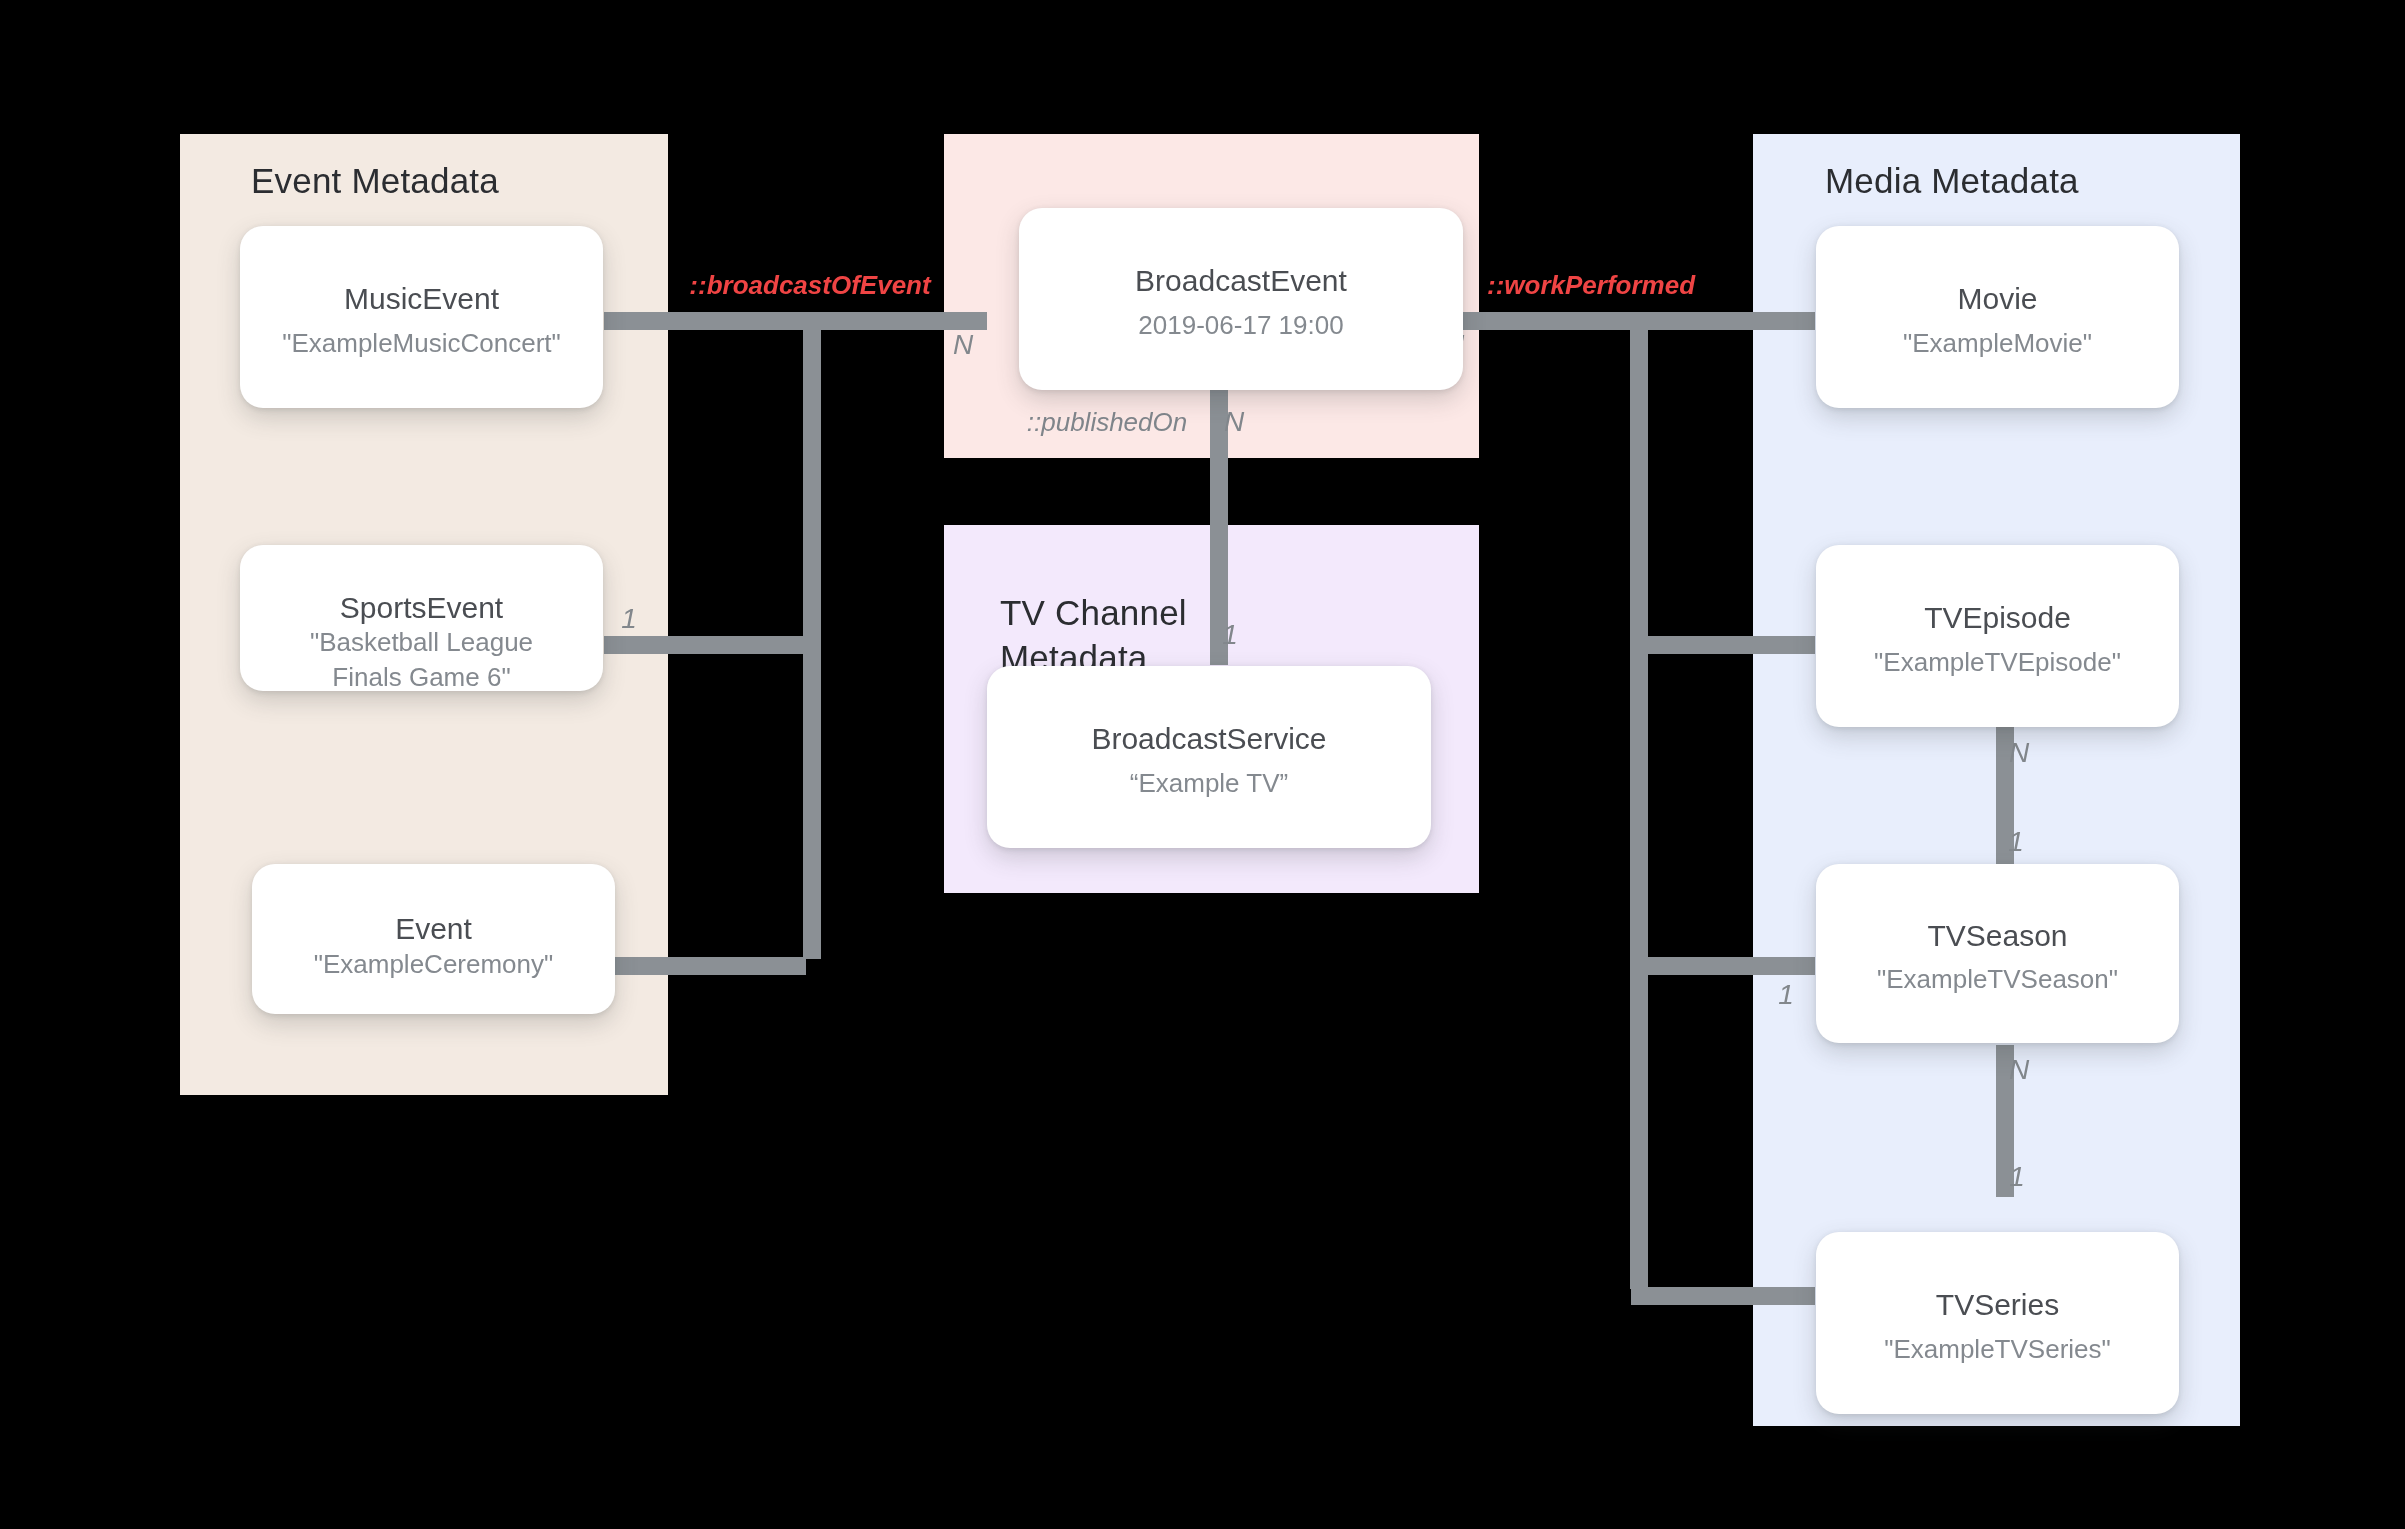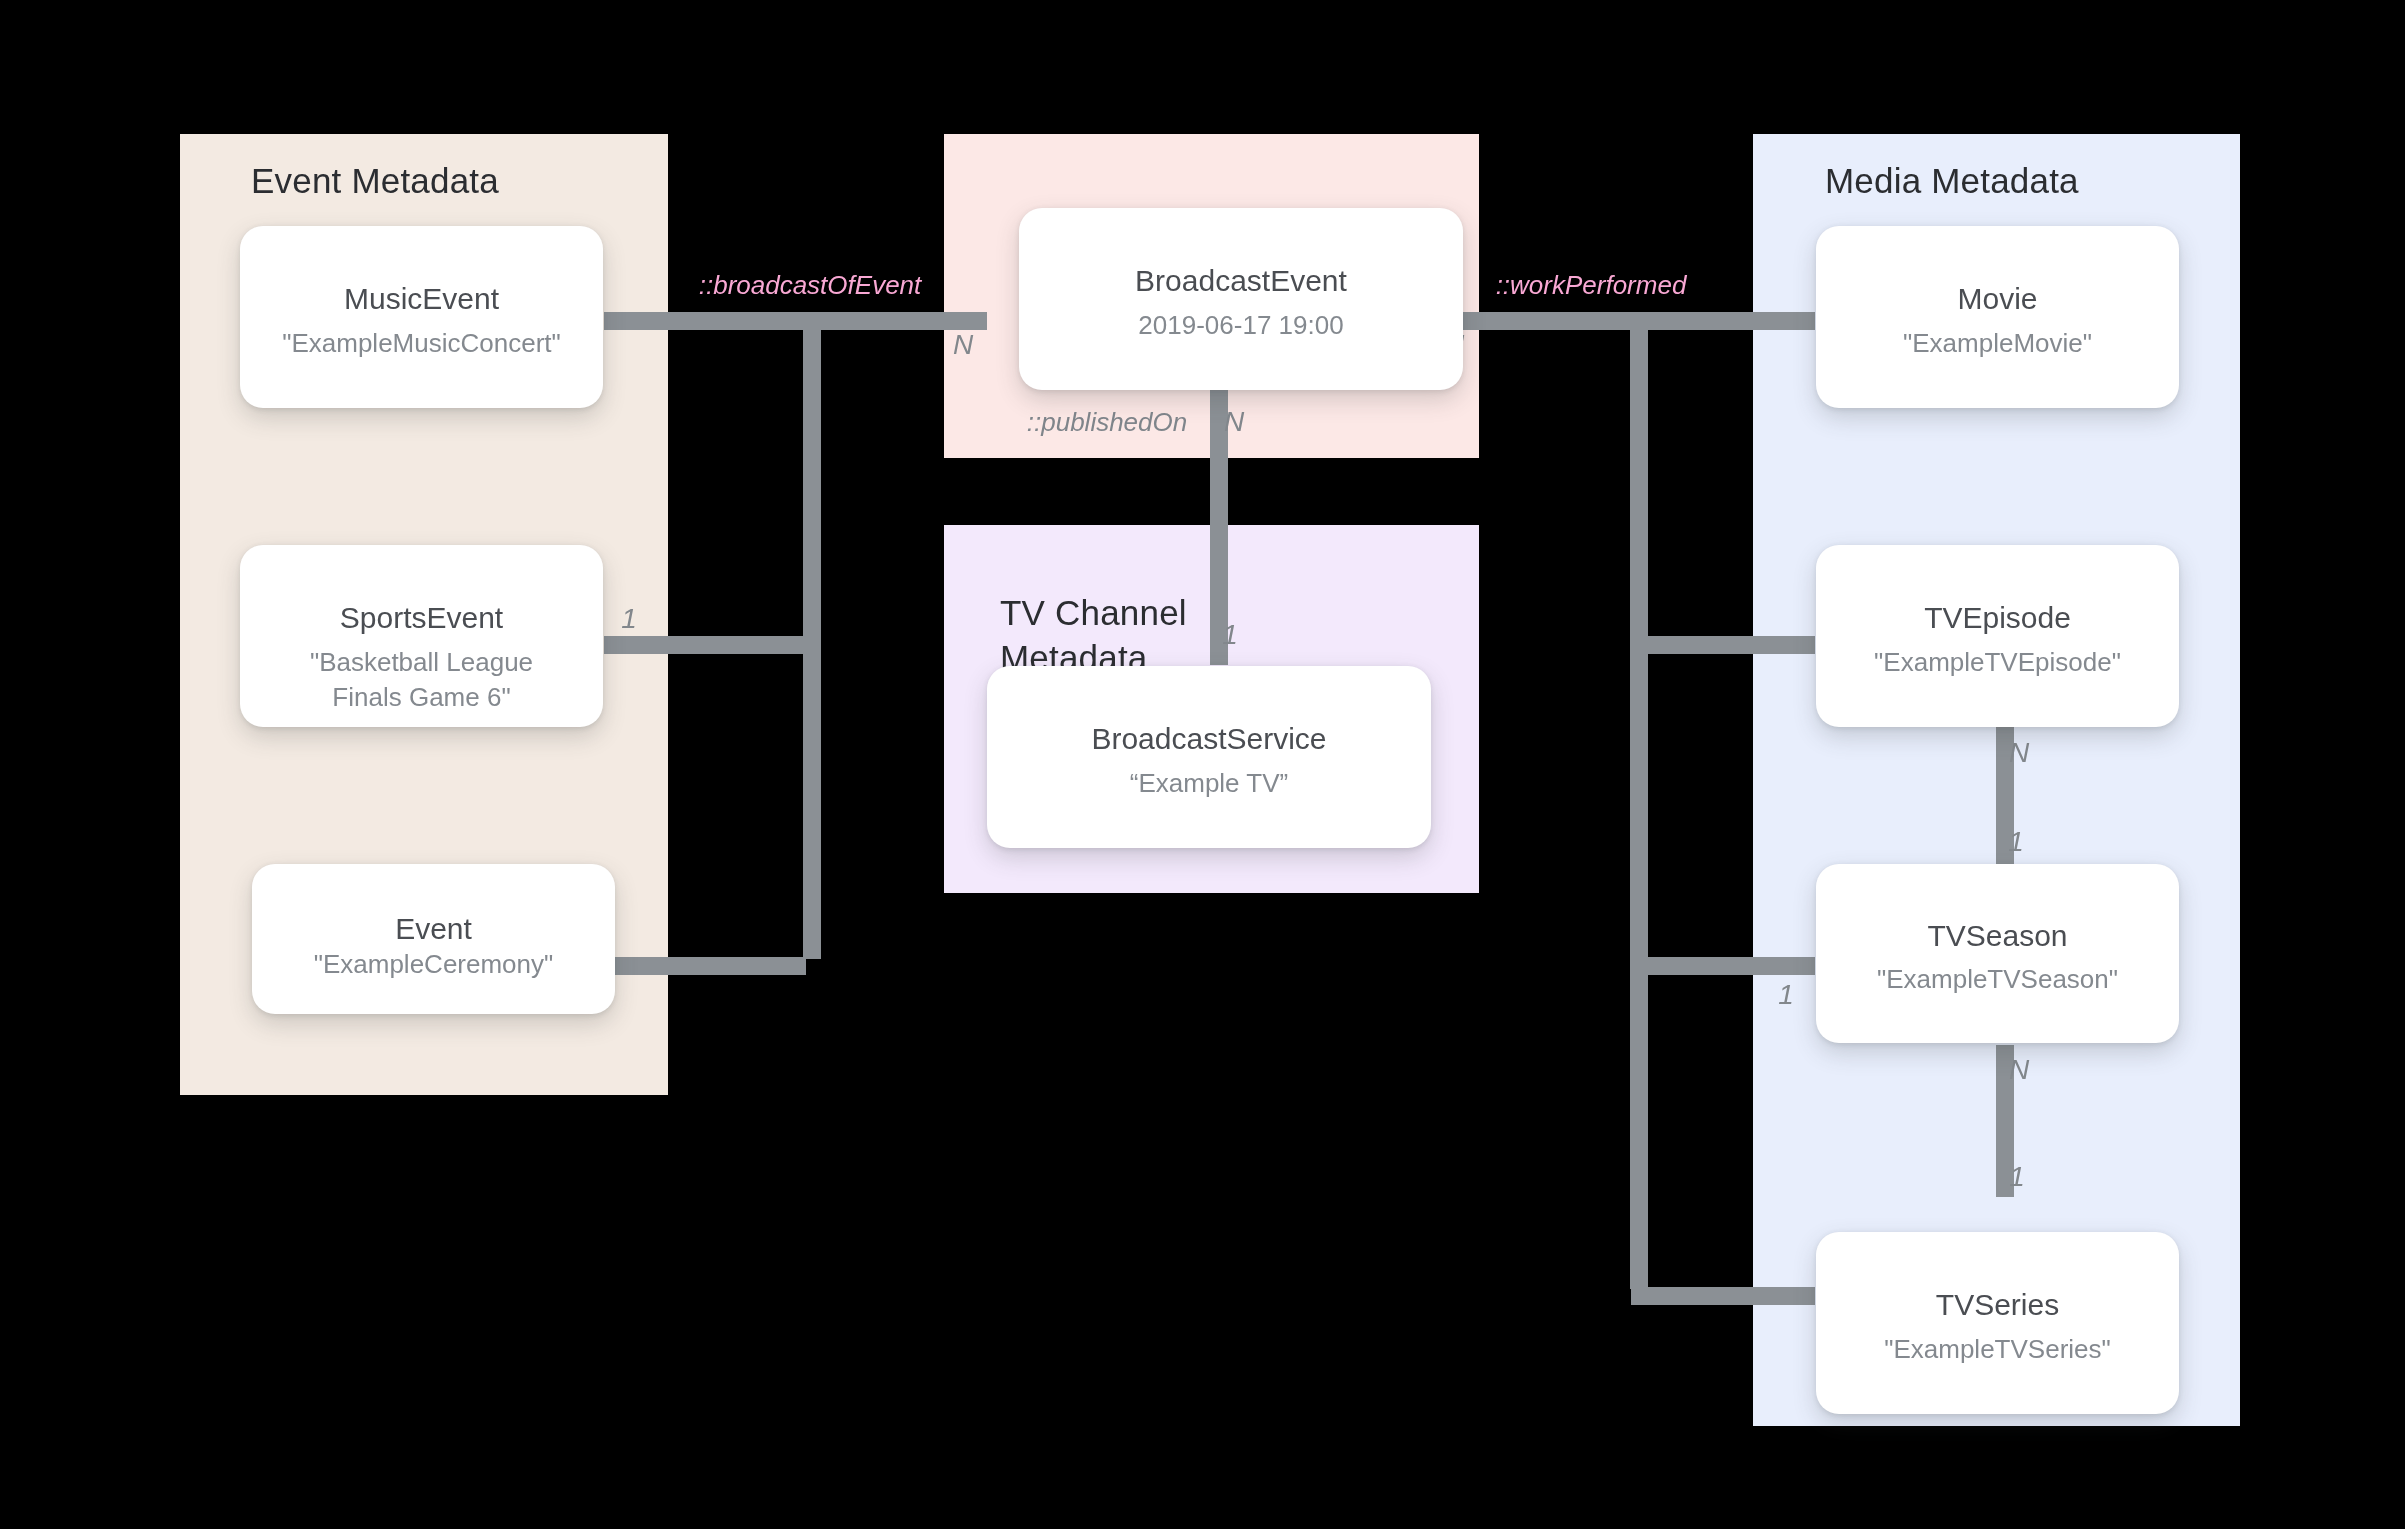--- a/index.html
+++ b/index.html
@@ -32,21 +32,21 @@
     text-align:center;font-size:30px;line-height:1;color:#4a4d52;
   }
   .card-subtitle{
     position:absolute;left:0;right:0;top:55%;padding:0 32.5px;
     text-align:center;font-size:26px;line-height:1.35;color:#84898f;
   }
   .hline{position:absolute;height:1.9px;background:var(--line);}
   .vline{position:absolute;width:1.9px;background:var(--line);}
   .edge-label{
     position:absolute;transform:translate(-50%,-50%);
-    font-style:italic;font-weight:normal;font-size:26px;color:#f9a8d4;white-space:nowrap;
+    font-style:italic;font-weight:bold;font-size:26px;color:#ef4444;white-space:nowrap;
   }
   .edge-label.plain{font-weight:normal;color:#7f858b;}
   .card-label{
     position:absolute;transform:translate(-50%,-50%);
     font-style:italic;font-size:28px;color:#82878c;white-space:nowrap;
   }
 </style>
 </head>
 <body>
 
@@ -88,21 +88,21 @@
   <span class="card-label" style="left:2010px;top:744px;">N</span>
   <span class="card-label" style="left:2007px;top:833px;">1</span>
   <span class="card-label" style="left:2010px;top:1061px;">N</span>
   <span class="card-label" style="left:2008px;top:1168px;">1</span>
 
   <div class="card" style="left:231px;top:217px;width:363px;height:182px;">
     <div class="card-title">MusicEvent</div>
     <div class="card-subtitle">"ExampleMusicConcert"</div>
   </div>
 
-  <div class="card" style="left:231px;top:536px;width:363px;height:182px;">
+  <div class="card" style="left:231px;top:536px;width:363px;height:146px;">
     <div class="card-title">SportsEvent</div>
     <div class="card-subtitle">"Basketball League Finals Game 6"</div>
   </div>
 
   <div class="card" style="left:231px;top:855px;width:363px;height:150px;margin-left:12px;">
     <div class="card-title">Event</div>
     <div class="card-subtitle">"ExampleCeremony"</div>
   </div>
 
   <div class="card" style="left:978px;top:199px;width:444px;height:182px;margin-left:32px;">

